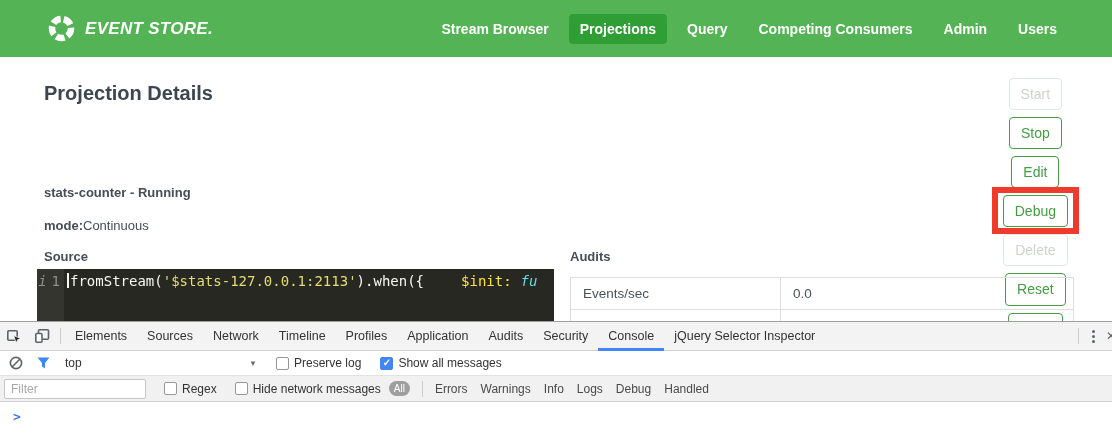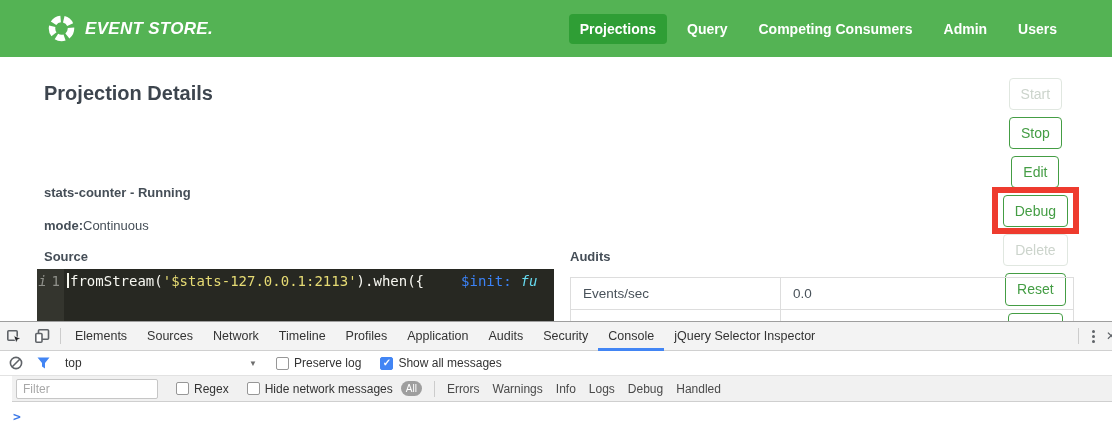--- a/index.html
+++ b/index.html
@@ -41,21 +41,21 @@
     background:#272822; display:flex; font-family:"DejaVu Sans Mono", monospace;
     font-size:14px; overflow:hidden; }
   .gutter { width:27px; background:#34352e; color:#8f908a; padding:2px 4px 0 0;
     display:flex; justify-content:flex-end; gap:5px; line-height:20px; flex:none; }
   .gutter .ann { font-style:italic; }
   .code { flex:1; color:#f8f8f2; padding:2px 0 0 3px; white-space:pre; overflow:hidden;
     line-height:20px; }
   .cursor { display:inline-block; width:2px; height:15px; background:#f8f8f0;
     vertical-align:-2px; margin-right:1px; }
   .tok-str { color:#e6db74; }
-  .tok-kw { color:#3b82f6; margin-left:37px; }
+  .tok-kw { color:#fde047; margin-left:37px; }
   .tok-fn { color:#66d9ef; font-style:italic; margin-left:9px; }
 
   
   .stats-table { position:absolute; left:570px; top:220px; width:504px;
     border:1px solid #ddd; border-bottom:none; font-size:13.5px; color:#49525a; }
   .srow { display:flex; height:32px; border-bottom:1px solid #ddd; }
   .srow:last-child { border-bottom:none; }
   .scell-name { width:210px; border-right:1px solid #ddd; padding:0 12px; line-height:31px; }
   .scell-val { flex:1; padding:0 12px; line-height:31px; }
 
@@ -82,21 +82,21 @@
   .caret { font-size:8px; color:#6e6e6e; }
   .cb { width:13px; height:13px; border:1px solid #979797; border-radius:2px;
     background:#fff; display:inline-flex; align-items:center; justify-content:center;
     cursor:pointer; flex:none; }
   .cb.checked { background:#4285f4; border-color:#4285f4; color:#fff; font-size:10px;
     font-weight:bold; line-height:1; }
   .cb-group { display:flex; align-items:center; gap:5px;padding-left:10px; }
   .cb-label { cursor:default; }
 
   .dt-filterbar { height:26px; background:#f1f1f1; border-bottom:1px solid #cfcfcf;
-    display:flex; align-items:center; padding:0 4px; gap:8px;margin-left:12px; }
+    display:flex; align-items:center; padding:0 4px; gap:8px; }
   .filter-input { width:142px; height:20px; border:1px solid #c6c6c6; border-radius:2px;
     padding:0 6px; font-size:12px; font-family:"Liberation Sans", sans-serif; background:#fff; }
   .filter-input::placeholder { color:#a8a8a8; }
   .lvl-badge { background:#9e9e9e; color:#fff; border-radius:9px; padding:2px 5px;
     font-size:10px; cursor:pointer; }
   .levels { display:flex; gap:13px; color:#4a4a4a; }
   .lvl { cursor:pointer; }
 
   .dt-prompt { height:37px; background:#fff; padding:7px 0 0 13px; }
   .prompt-chev { color:#3b78e7; font-weight:bold; font-size:13px;
@@ -106,20 +106,21 @@
 <body>
 
 <div class="nav">
   <div class="brand">
     <svg width="27" height="27" viewBox="0 0 27 27">
       <circle cx="13.5" cy="13.5" r="9.5" fill="none" stroke="#fff" stroke-width="6.5" stroke-dasharray="8.5 3.2"></circle>
     </svg>
     <span class="brand-text">EVENT STORE.</span>
   </div>
   <div class="nav-menu">
+    <span class="nav-item">Stream Browser</span>
     <span class="nav-item active">Projections</span>
     <span class="nav-item">Query</span>
     <span class="nav-item">Competing Consumers</span>
     <span class="nav-item">Admin</span>
     <span class="nav-item">Users</span>
   </div>
 </div>
 
 <div class="main">
   <div class="page-title">Projection Details</div>

